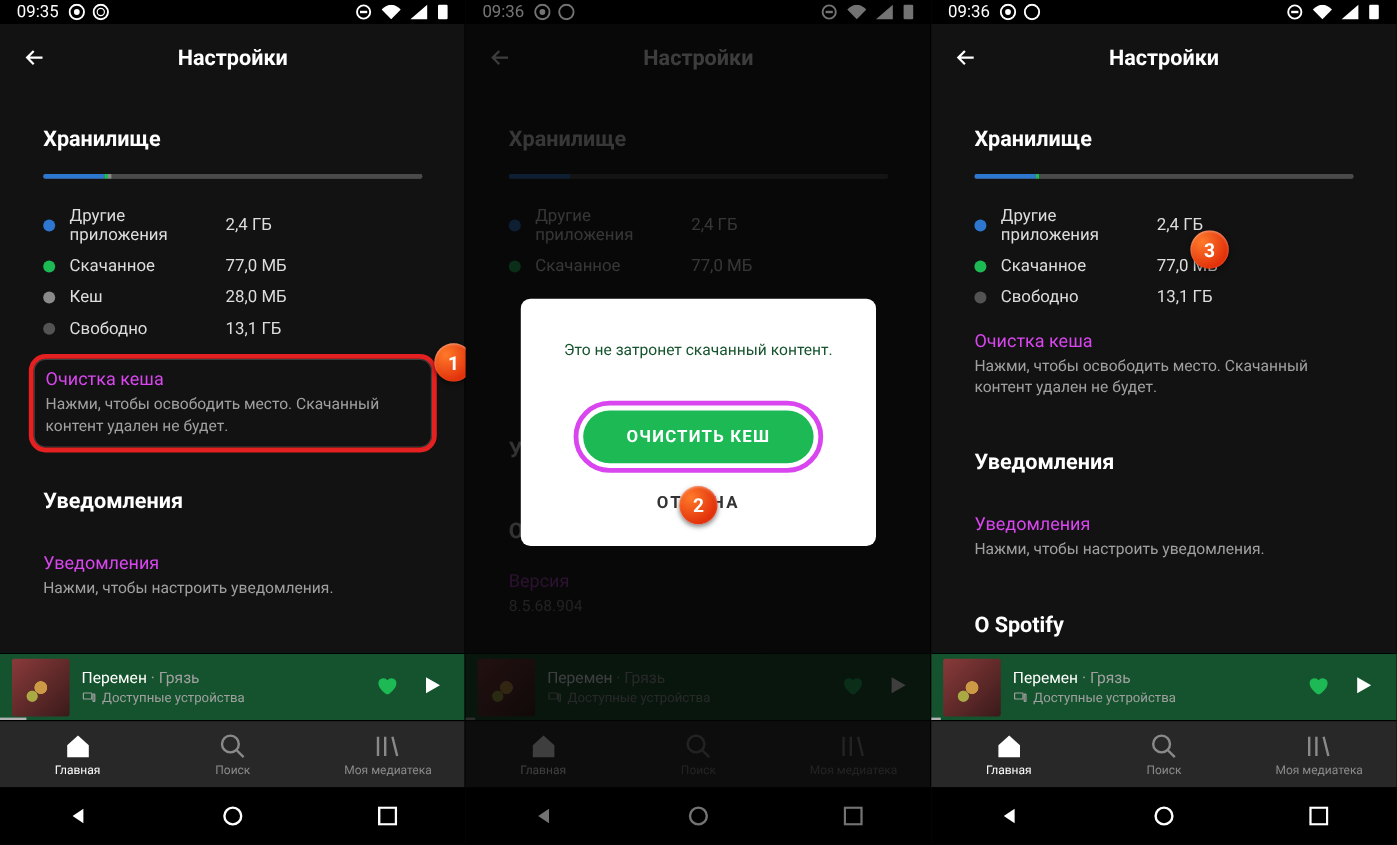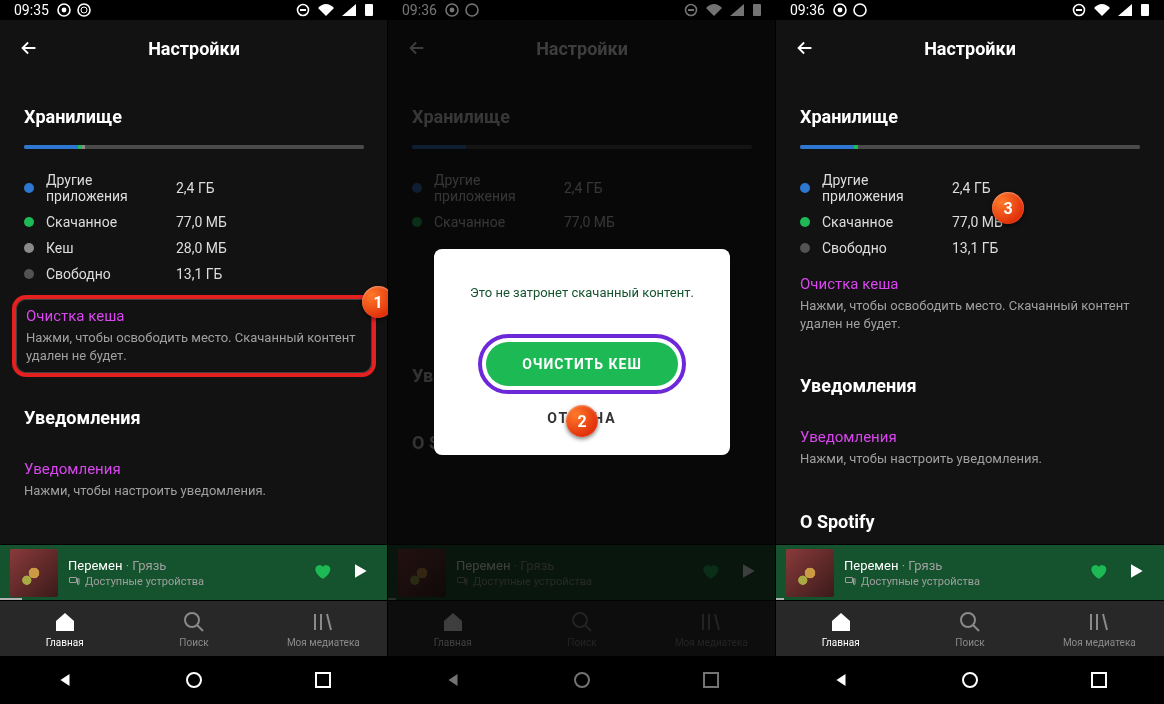--- a/index.html
+++ b/index.html
@@ -13,21 +13,21 @@
   .sb-icons { display:flex; gap:6px; }
   .sb-icons svg { display:block; }
   .tri { width:0; height:0; border-style:solid; border-width:0 0 12px 14px; border-color:transparent transparent #fff transparent; }
 
   
   .header { height:56px; display:flex; align-items:center; justify-content:center; position:relative; color:#fff; font-size:18px; font-weight:700; }
   .back { position:absolute; left:18px; color:#fff; display:flex; align-items:center; }
   .back svg { display:block; }
 
   
-  .content { flex:1; overflow:hidden; color:#fff; padding:0 24px; }
+  .content { flex:1; overflow:hidden; color:#fff; padding:0 36px; }
   .sec-title { font-size:18px; font-weight:700; margin-top:30px; margin-bottom:18px; }
 
   .bar { height:4px; border-radius:2px; background:#4a4a4a; display:flex; overflow:hidden; margin-bottom:18px; }
   .bar-seg { height:100%; }
   .seg-blue { background:#2e77d0; }
   .seg-green { background:#1db954; }
   .seg-grey { background:#8a8a8a; }
   .seg-free { background:#4a4a4a; }
 
   .legend { font-size:14px; }
@@ -42,21 +42,21 @@
   .item-sub { font-size:13px; color:#a0a0a0; line-height:1.4; }
 
   .highlight { border:4px solid #e52020; border-radius:14px; padding:8px 10px; margin:8px -12px 0 -12px; box-shadow:0 0 0 1px rgba(255,255,255,.2) inset; }
 
   .badge { width:32px; height:32px; border-radius:50%; background:radial-gradient(circle at 30% 30%,#ff7a2a,#e2320b 70%); display:flex; align-items:center; justify-content:center; color:#fff; font-weight:700; font-size:16px; box-shadow:0 2px 4px rgba(0,0,0,.5), inset 0 1px 2px rgba(255,255,255,.4); position:absolute; z-index:30; }
 
   .modal-back { position:absolute; inset:0; background:rgba(0,0,0,.55); z-index:20; display:flex; align-items:center; justify-content:center; }
   .modal { width:296px; background:#fff; border-radius:8px; padding:36px 20px 28px; text-align:center; color:#000; position:relative; }
   .modal h3 { font-size:20px; font-weight:700; margin-bottom:14px; }
   .modal p { font-size:13px; color:#14532d; margin-bottom:34px; }
-  .btn-wrap { border:4px solid #6d28d9; border-radius:30px; padding:4px; display:inline-block; margin-bottom:14px; }
+  .btn-wrap { border:4px solid #d946ef; border-radius:30px; padding:4px; display:inline-block; margin-bottom:14px; }
   .btn-green { background:#1db954; color:#fff; border:none; border-radius:24px; padding:14px 36px; font-weight:700; font-size:14px; letter-spacing:1px; cursor:pointer; }
   .cancel { font-size:14px; letter-spacing:2px; color:#333; background:none; border:none; font-weight:700; cursor:pointer; }
 
   
   .now-playing { height:56px; background:#14532d; display:flex; align-items:center; padding:0 10px; border-top:1px solid #000; position:relative;justify-content:space-between; }
   .np-art { width:48px; height:48px; background:linear-gradient(135deg,#8a3a3a,#3a1a1a); margin-right:10px; flex:none; border-radius:2px; position:relative; overflow:hidden; }
   .np-art::after{content:"";position:absolute;inset:6px;background:radial-gradient(circle,#c94 20%,transparent 22%),radial-gradient(circle at 30% 70%,#aa4 12%,transparent 14%);}
   .np-text { flex:1; overflow:hidden; }
   .np-title { font-size:13px; color:#fff; }
   .np-title .artist { color:#a0a0a0; }
@@ -278,20 +278,24 @@
           <span class="legend-val">2,4 ГБ</span>
         </div>
       <div class="legend-row">
           <span class="dot green"></span>
           <span class="legend-label">Скачанное</span>
           <span class="legend-val">77,0 МБ</span>
         </div>
     </div>
     <div class="sec-title" style="opacity:.4;margin-top:130px">Уведомления</div>
     <div class="sec-title" style="opacity:.4;margin-top:46px">О Spotify</div>
+    <div class="item" style="opacity:.4;padding-top:4px">
+        <div class="item-title">Версия</div>
+        <div class="item-sub">8.5.68.904</div>
+      </div>
   </div>
   <div class="now-playing" style="opacity:.5">
     <div class="np-art"></div>
     <div class="np-text">
         <div class="np-title"><span>Перемен</span><span class="artist"><span> · </span><span>Грязь</span></span></div>
         <div class="np-devices">
           <svg width="12" height="12" viewBox="0 0 24 24" fill="none" stroke="#a0a0a0" stroke-width="2">
             <rect x="3" y="5" width="14" height="10" rx="1"></rect>
             <rect x="19" y="7" width="3" height="12" rx="1"></rect>
           </svg>

